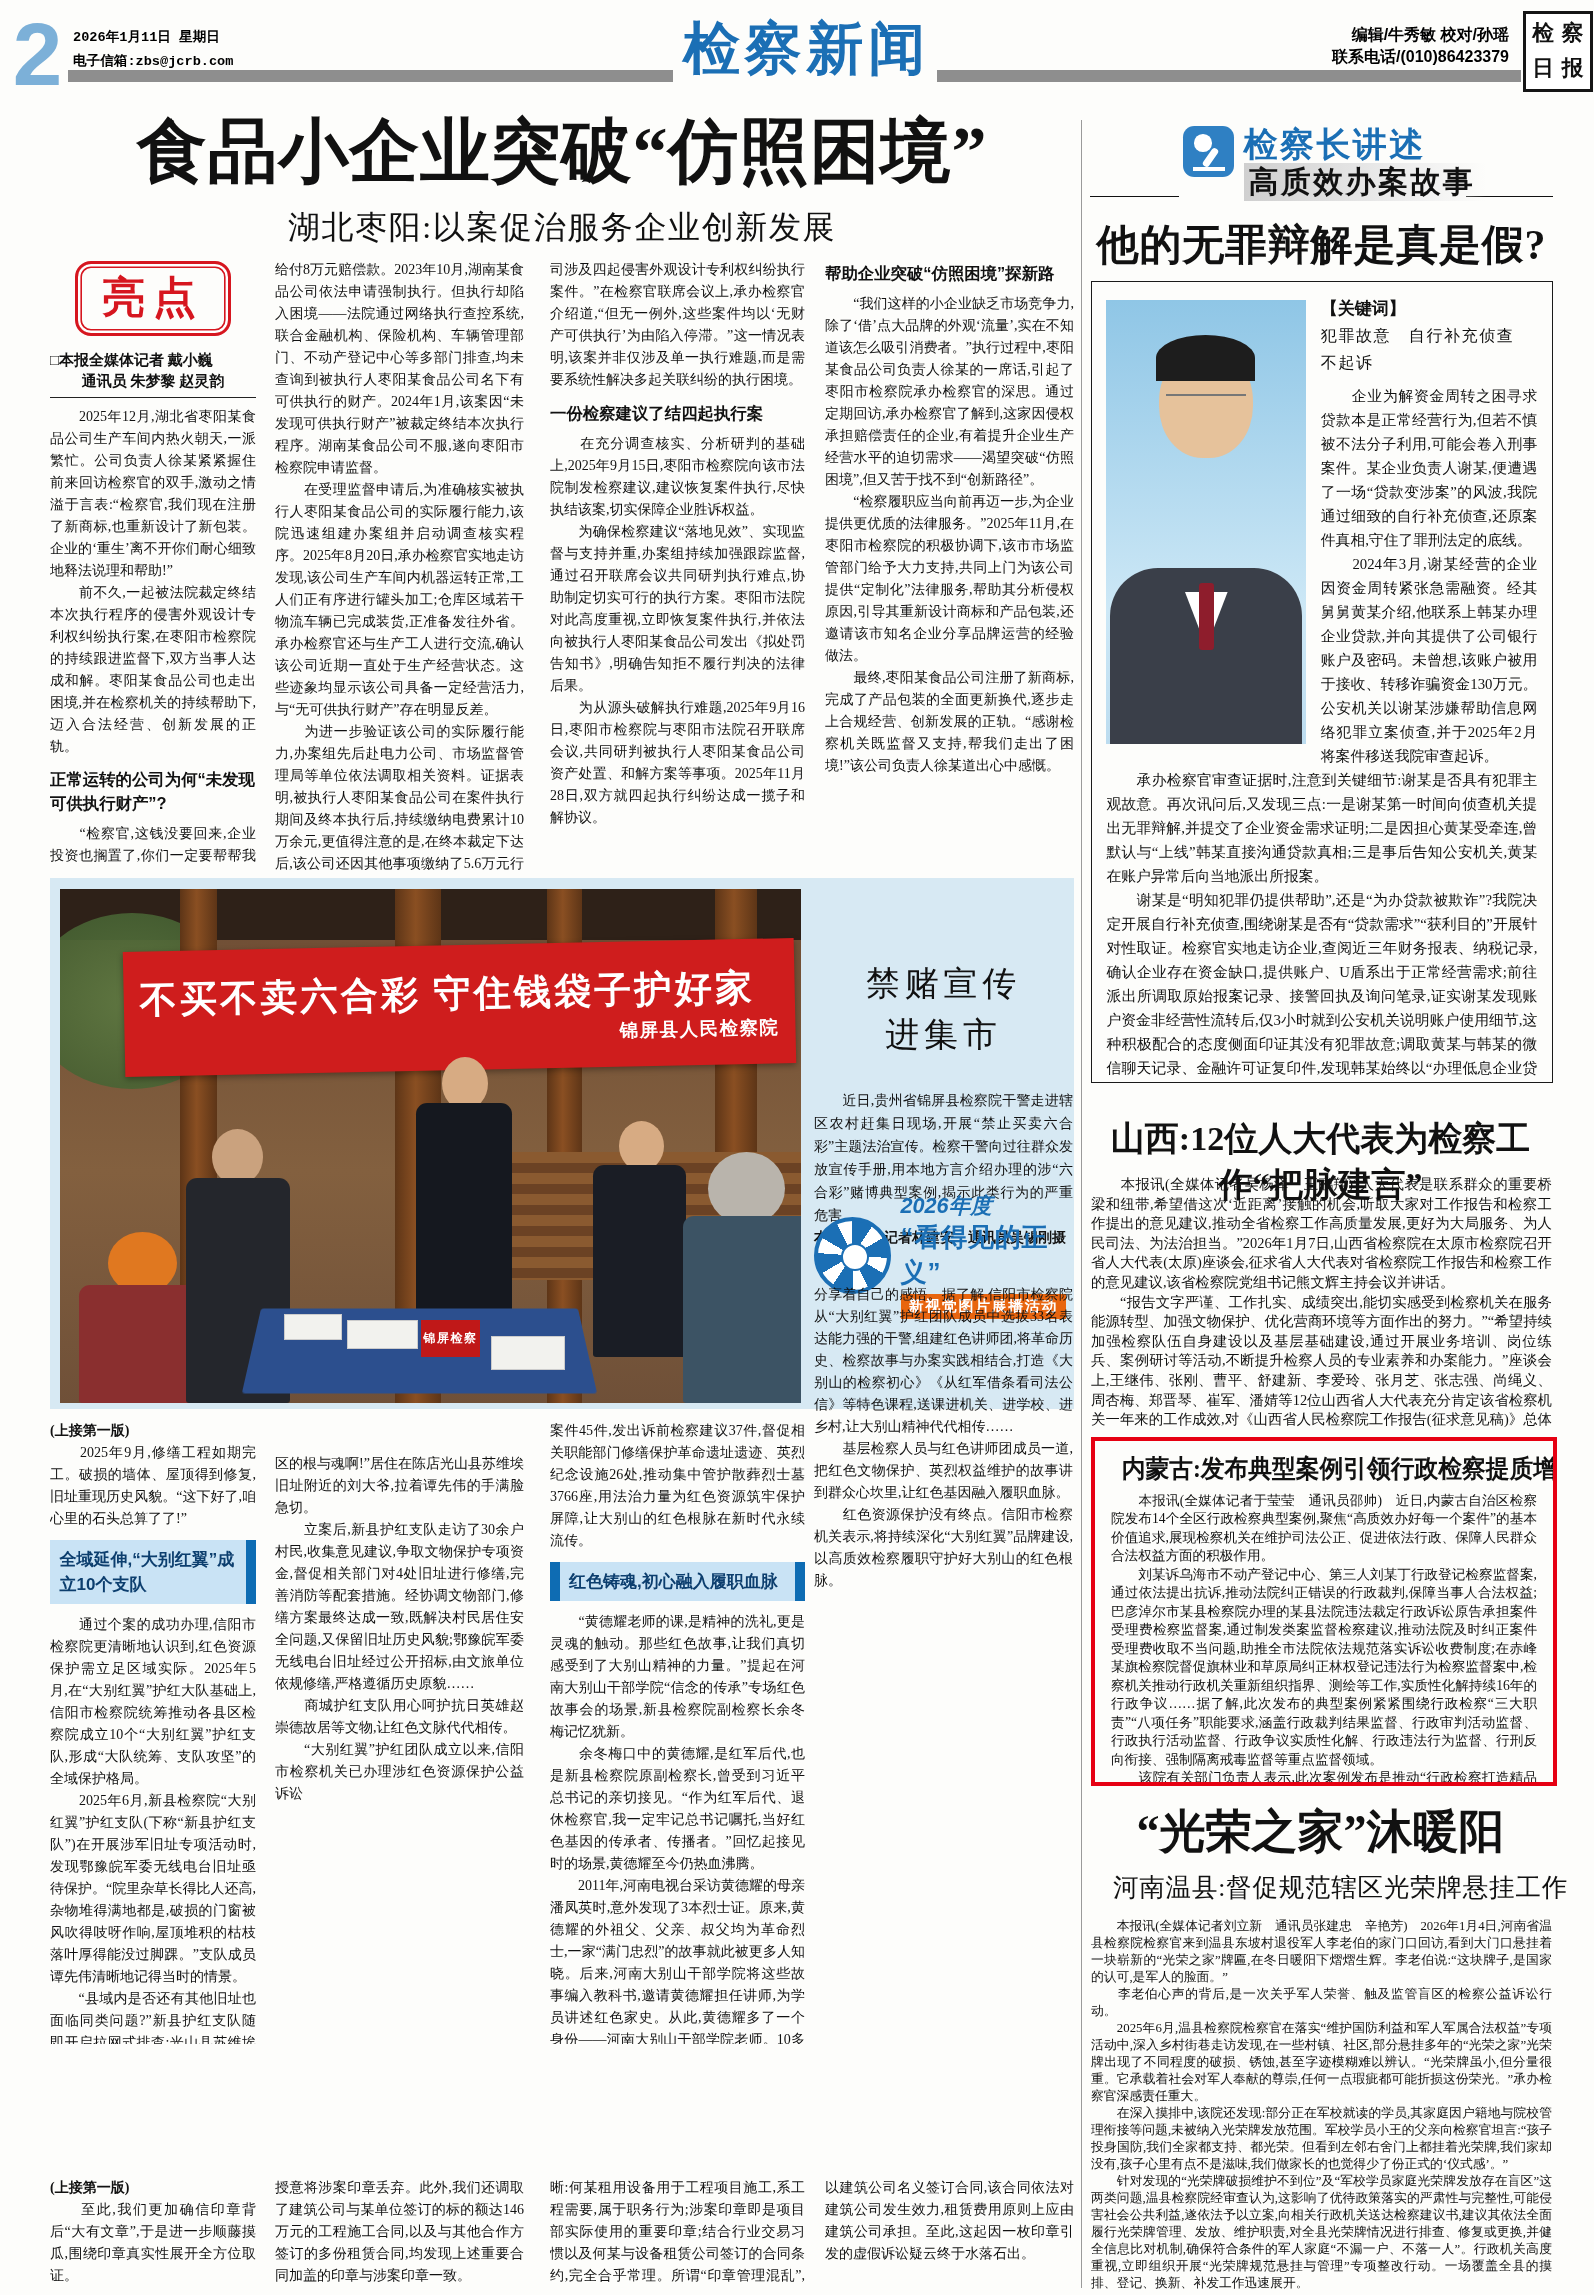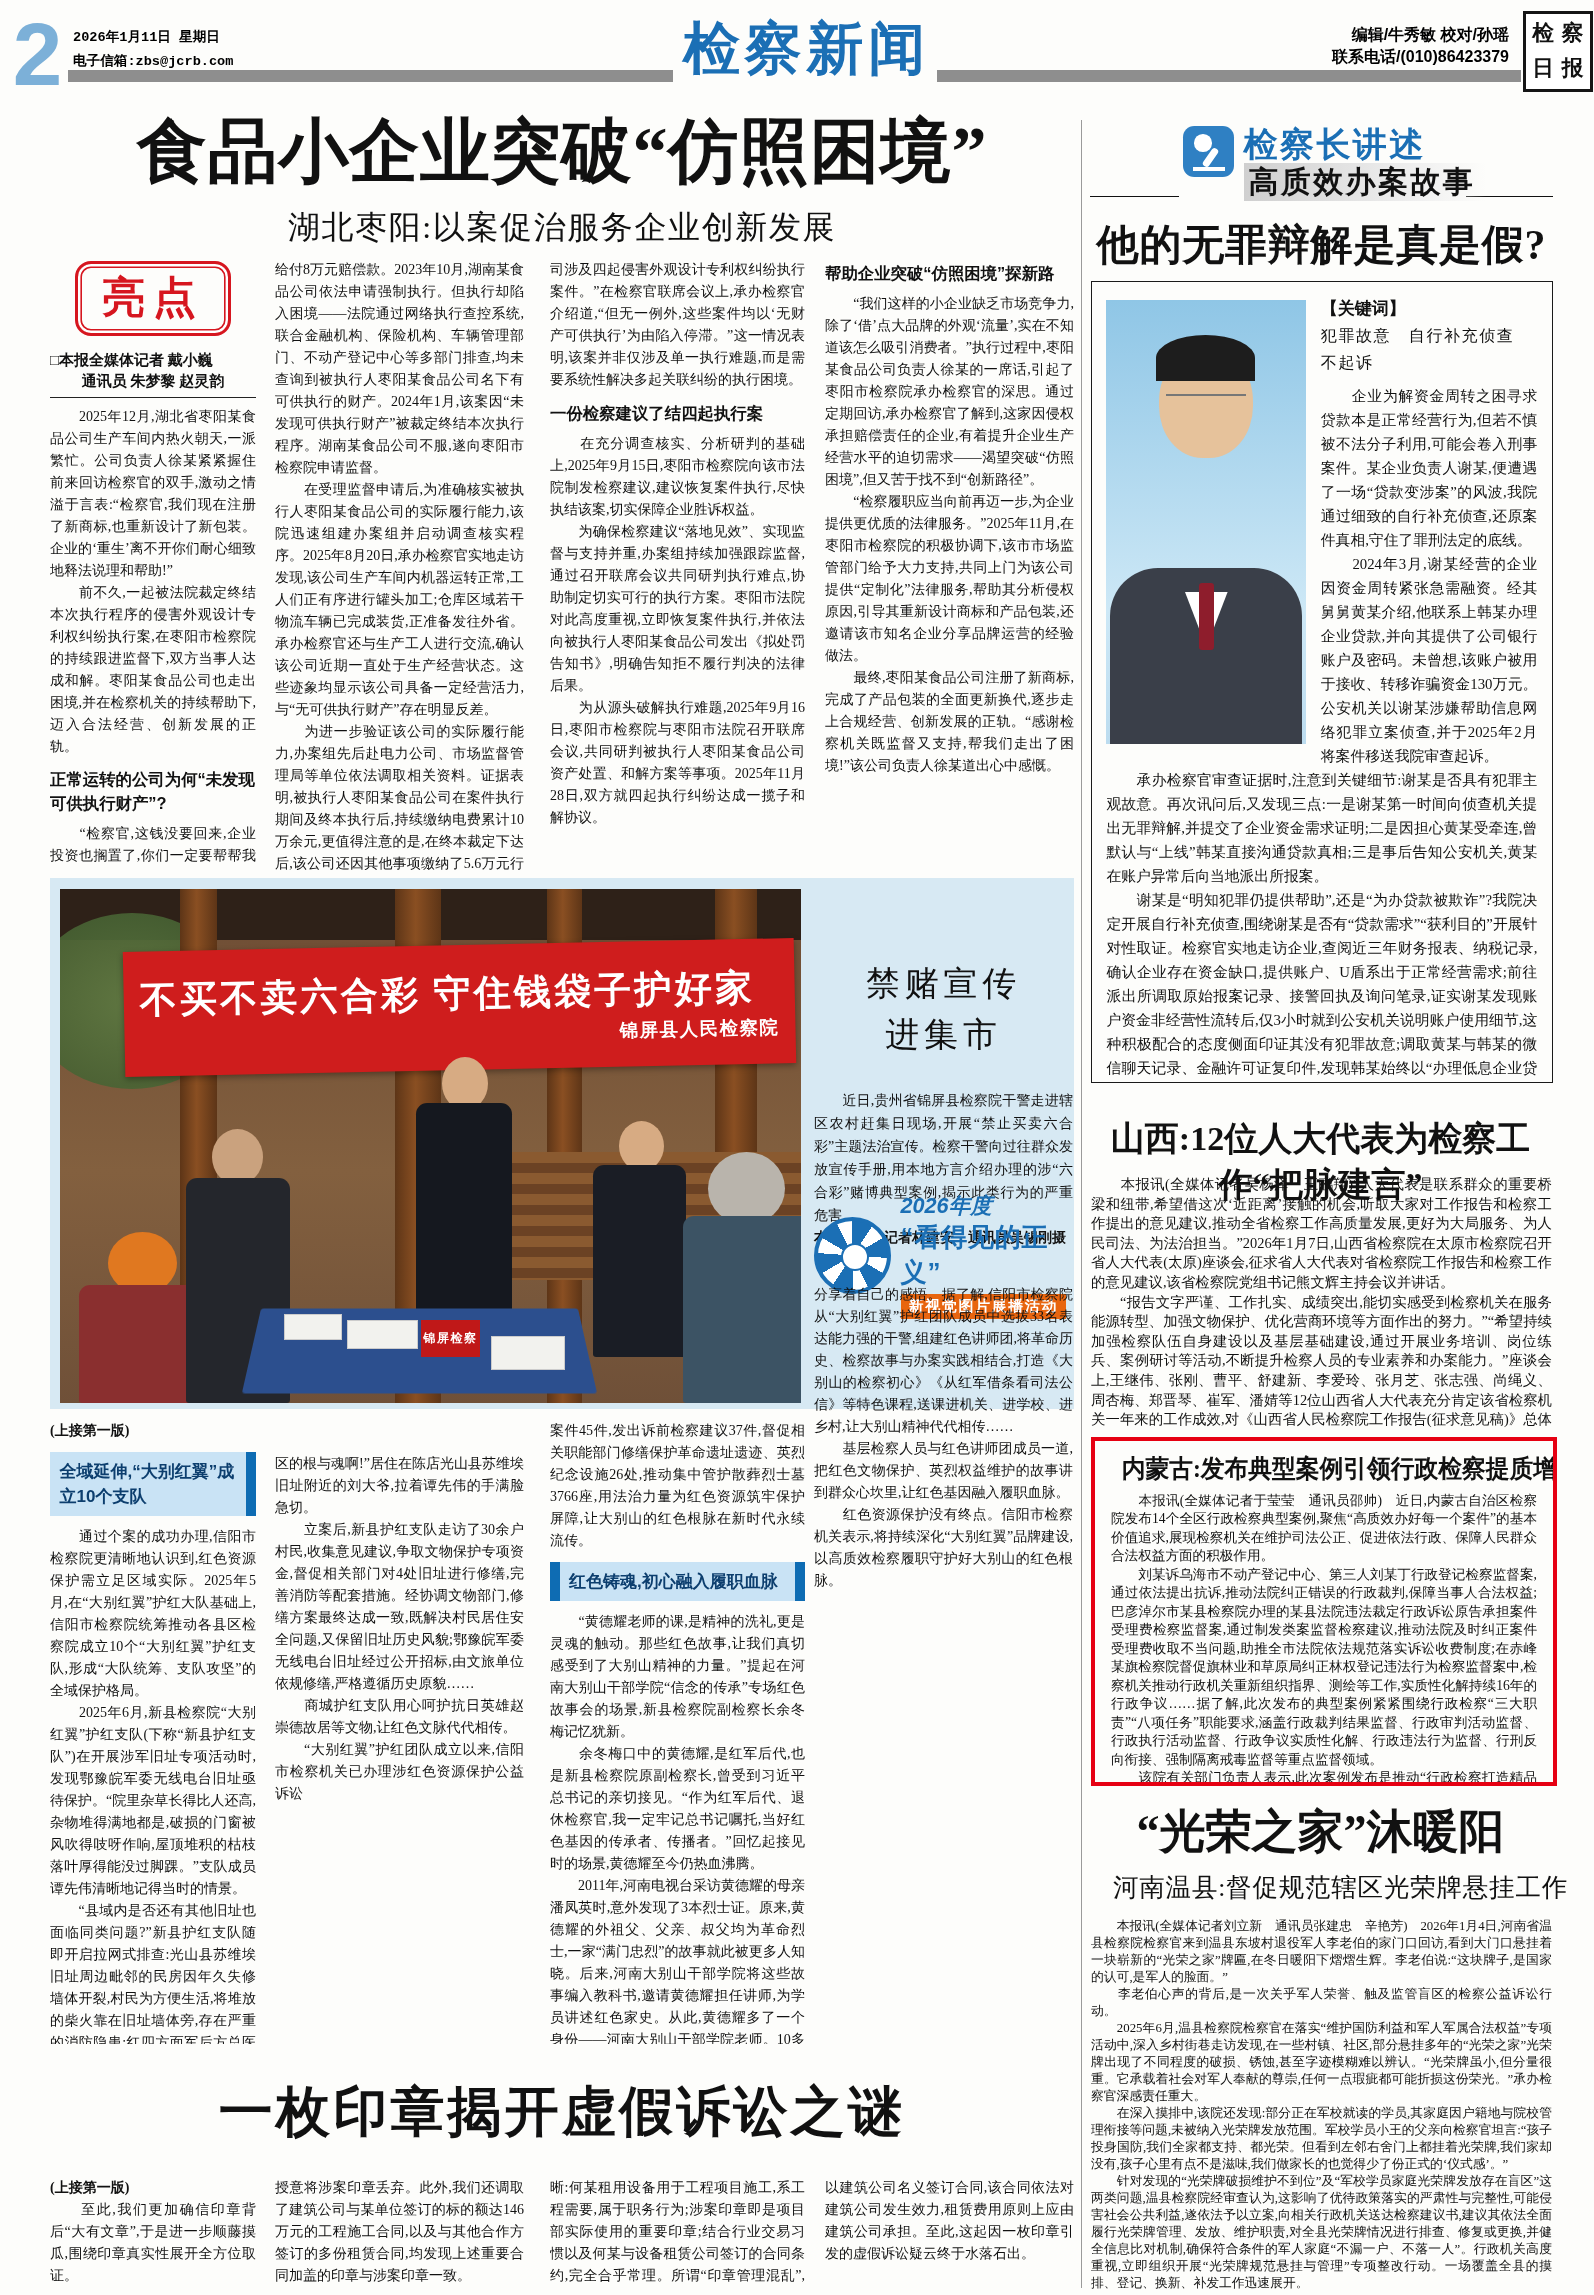--- a/index.html
+++ b/index.html
@@ -193,20 +193,21 @@
     <div class="aperture"></div>
     <div>
       <div class="logoyear">2026年度</div>
       <div class="logotitle">“看得见的正义”</div>
       <div class="logosub">新视觉图片展播活动</div>
     </div>
   </div>
 
   <div class="col" style="left:50px;top:1420px;width:206px;height:624px;">
     <div class="jump">(上接第一版)</div>
+    <div class="coltext">　　2025年9月,修缮工程如期完工。破损的墙体、屋顶得到修复,旧址重现历史风貌。“这下好了,咱心里的石头总算了了!”</div>
     <div class="bluebox">
       <span>全域延伸,“大别红翼”成立10个支队</span>
       <span class="barr"></span>
     </div>
     <div class="coltext">　　通过个案的成功办理,信阳市检察院更清晰地认识到,红色资源保护需立足区域实际。2025年5月,在“大别红翼”护红大队基础上,信阳市检察院统筹推动各县区检察院成立10个“大别红翼”护红支队,形成“大队统筹、支队攻坚”的全域保护格局。
 　　2025年6月,新县检察院“大别红翼”护红支队(下称“新县护红支队”)在开展涉军旧址专项活动时,发现鄂豫皖军委无线电台旧址亟待保护。“院里杂草长得比人还高,杂物堆得满地都是,破损的门窗被风吹得吱呀作响,屋顶堆积的枯枝落叶厚得能没过脚踝。”支队成员谭先伟清晰地记得当时的情景。
 　　“县域内是否还有其他旧址也面临同类问题?”新县护红支队随即开启拉网式排查:光山县苏维埃旧址周边毗邻的民房因年久失修墙体开裂,村民为方便生活,将堆放的柴火靠在旧址墙体旁,存在严重的消防隐患;红四方面军后方总医院三分院旧址墙体出现倾斜,屋顶漏雨痕迹清晰可见;抗日名将叶成焕故居因长期缺乏维护,年久失修有坍塌风险……
 　　这些旧址不仅是村民的家,更是咱老</div>
   </div>
   <div class="col" style="left:275px;top:1420px;width:249px;height:624px;margin-top:33px;">
@@ -226,21 +227,20 @@
 　　余冬梅口中的黄德耀,是红军后代,也是新县检察院原副检察长,曾受到习近平总书记的亲切接见。“作为红军后代、退休检察官,我一定牢记总书记嘱托,当好红色基因的传承者、传播者。”回忆起接见时的场景,黄德耀至今仍热血沸腾。
 　　2011年,河南电视台采访黄德耀的母亲潘凤英时,意外发现了3本烈士证。原来,黄德耀的外祖父、父亲、叔父均为革命烈士,一家“满门忠烈”的故事就此被更多人知晓。后来,河南大别山干部学院将这些故事编入教科书,邀请黄德耀担任讲师,为学员讲述红色家史。从此,黄德耀多了一个身份——河南大别山干部学院老师。10多年来,黄德耀每年授课超过60场,听过他讲课的学员已超过13万人。如今,黄德耀又成为“大别红翼”护红团队成员之一。
 　　“黄检的父亲临终前说‘咱家人可以没</div>
   </div>
   <div class="col" style="left:814px;top:1284px;width:259px;height:760px;">
     <div class="coltext">分享着自己的感悟。据了解,信阳市检察院从“大别红翼”护红团队成员中选拔33名表达能力强的干警,组建红色讲师团,将革命历史、检察故事与办案实践相结合,打造《大别山的检察初心》《从红军借条看司法公信》等特色课程,送课进机关、进学校、进乡村,让大别山精神代代相传……
 　　基层检察人员与红色讲师团成员一道,把红色文物保护、英烈权益维护的故事讲到群众心坎里,让红色基因融入履职血脉。
 　　红色资源保护没有终点。信阳市检察机关表示,将持续深化“大别红翼”品牌建设,以高质效检察履职守护好大别山的红色根脉。</div>
   </div>
 
-  <div class="abs sealhead ctr" style="left:50px;top:2076px;width:1024px;">一枚印章揭开虚假诉讼之谜</div>
   <div class="col" style="left:50px;top:2177px;width:206px;height:113px;">
     <div class="jump">(上接第一版)</div>
     <div class="coltext">　　至此,我们更加确信印章背后“大有文章”,于是进一步顺藤摸瓜,围绕印章真实性展开全方位取证。
 　　我们对建筑公司内部人员进行询问调查,发现建筑公司内部印章管理极度混乱,财务人员证实,公司有多枚印章同时使用,涉案印章就是其中之一,不管谁需要都可以拿去使用。2024年2月,公司负责人甚至</div>
   </div>
   <div class="col" style="left:275px;top:2177px;width:249px;height:113px;">
     <div class="coltext">授意将涉案印章丢弃。此外,我们还调取了建筑公司与某单位签订的标的额达146万元的工程施工合同,以及与其他合作方签订的多份租赁合同,均发现上述重要合同加盖的印章与涉案印章一致。
 　　涉案印章的来源也随之水落石出。何某交代,印章是李某让其小舅子刻制的,自项目开始便交由他使用。
 　　随着调查的不断深入,真相越来越清</div>
   </div>

